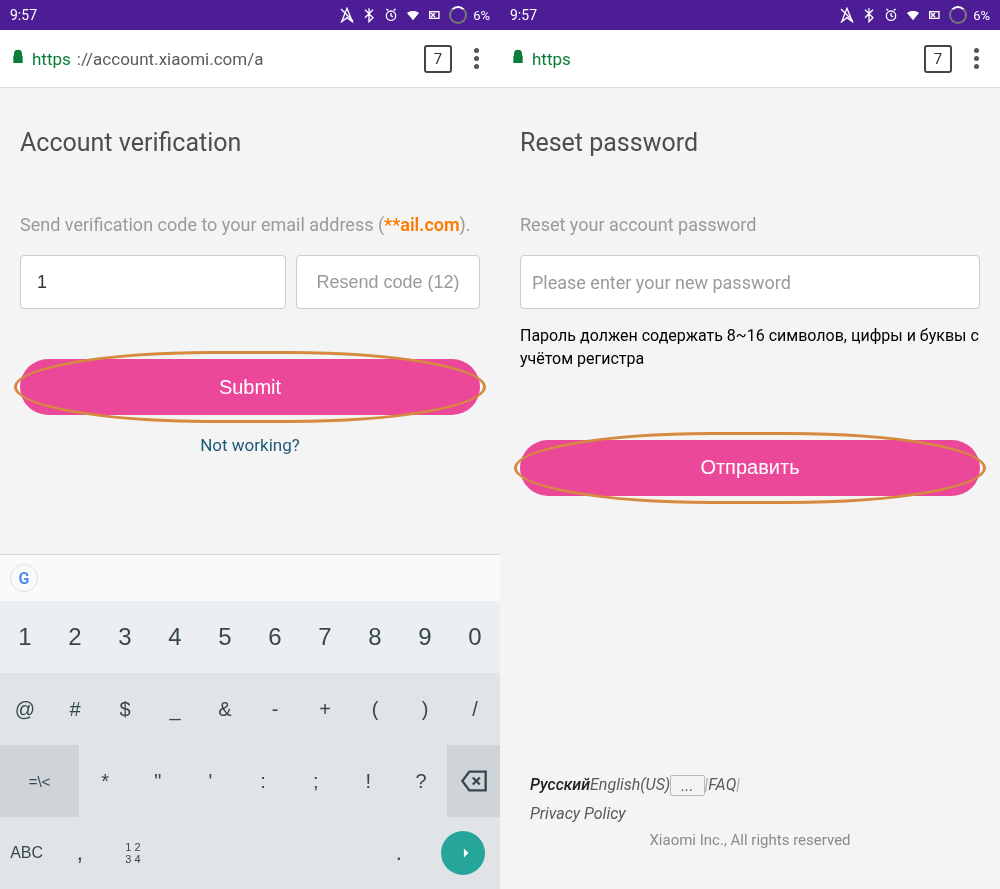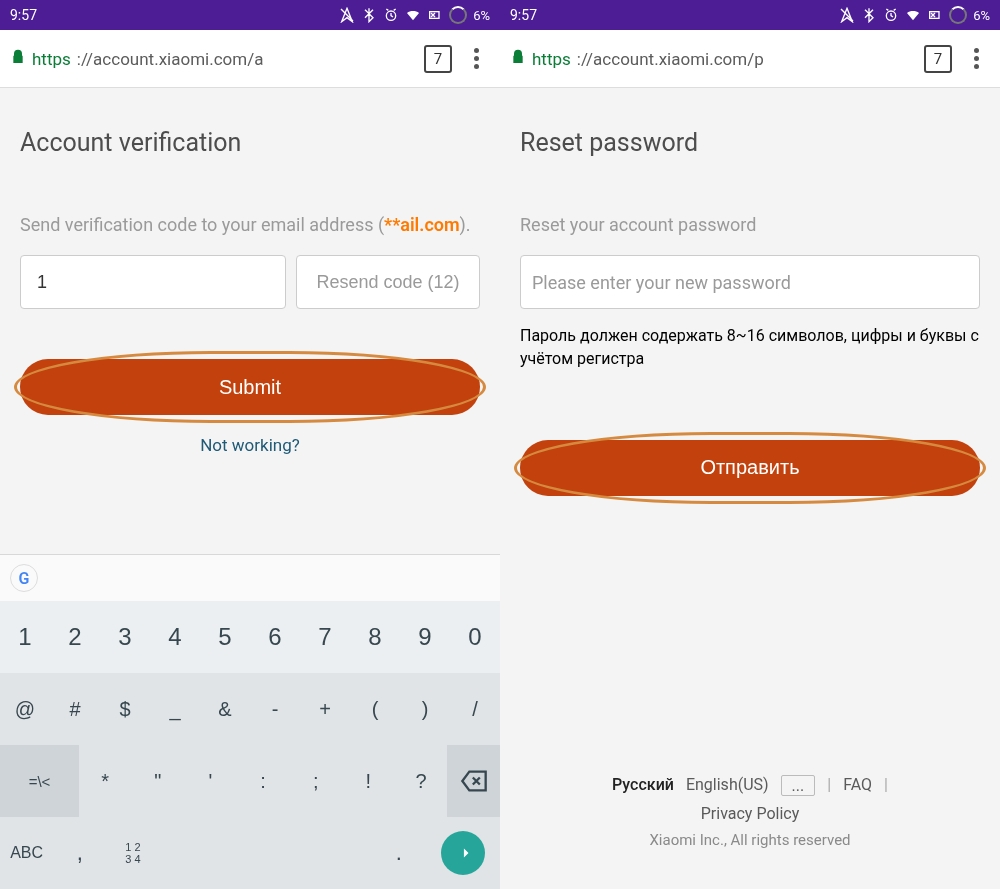--- a/index.html
+++ b/index.html
@@ -109,21 +109,21 @@
   .text-input::placeholder, .fake-input.placeholder { color:#9a9a9a;padding-left:11px; }
   .code-input { flex: 0 0 55%; }
   .resend-btn { flex: 1; color:#9a9a9a; justify-content:center; }
   .stack-inputs .fake-input { width:100%; margin-bottom:14px; }
   .hint { color:#000000; font-size:16px; line-height:1.4; margin-top:2px; margin-bottom:70px; }
 
   .primary-btn-wrap { position:relative; }
   .primary-btn {
     width: 100%;
     height: 56px;
-    background: #c2410c;
+    background: #ec4899;
     color: #fff;
     border: none;
     border-radius: 28px;
     font-size: 20px;
     cursor: pointer;
   }
   .ring {
     position: absolute;
     left: -6px; right:-6px; top:-8px; bottom:-8px;
     border: 3px solid #d68a3f;
@@ -138,21 +138,21 @@
   }
 
   
   .footer {
     margin-top:auto;
     padding: 30px 10px 40px;
     text-align:center;
     color:#5a5a5a;
     font-size:16px;
   }
-  .footer .lang-row { display:flex; flex-wrap:wrap; justify-content:center; gap:12px; margin-bottom:8px; }
+  .footer .lang-row { display:flex; flex-wrap:wrap; justify-content:flex-start; margin-bottom:8px;font-style:italic; }
   .footer .lang-current { color:#222; font-weight:500; }
   .footer .divider { color:#aaa; }
   .footer .lang-box { border:1px solid #bbb; padding:0 10px; border-radius:2px; }
   .copyright { color:#8a8a8a; font-size:15px; }
 
   
   .keyboard {
     background:#eceff1;
     border-top:1px solid #d8d8d8;
   }
@@ -376,21 +376,20 @@
       <span class="battery-pct">6%</span>
     </div>
   </div>
 
   <div class="url-bar">
     <div class="url-field">
       <span class="lock-icon"><svg viewBox="0 0 24 24">
             <path d="M6 10V7a6 6 0 1112 0v3h1v11H5V10z"></path>
           </svg></span>
       <span class="scheme">https</span>
-        <span class="rest">://account.xiaomi.com/p</span>
     </div>
     <div class="tab-count">7</div>
     <div class="dots-menu">
         <span></span>
         <span></span>
         <span></span>
       </div>
   </div>
 
   <div class="page">

